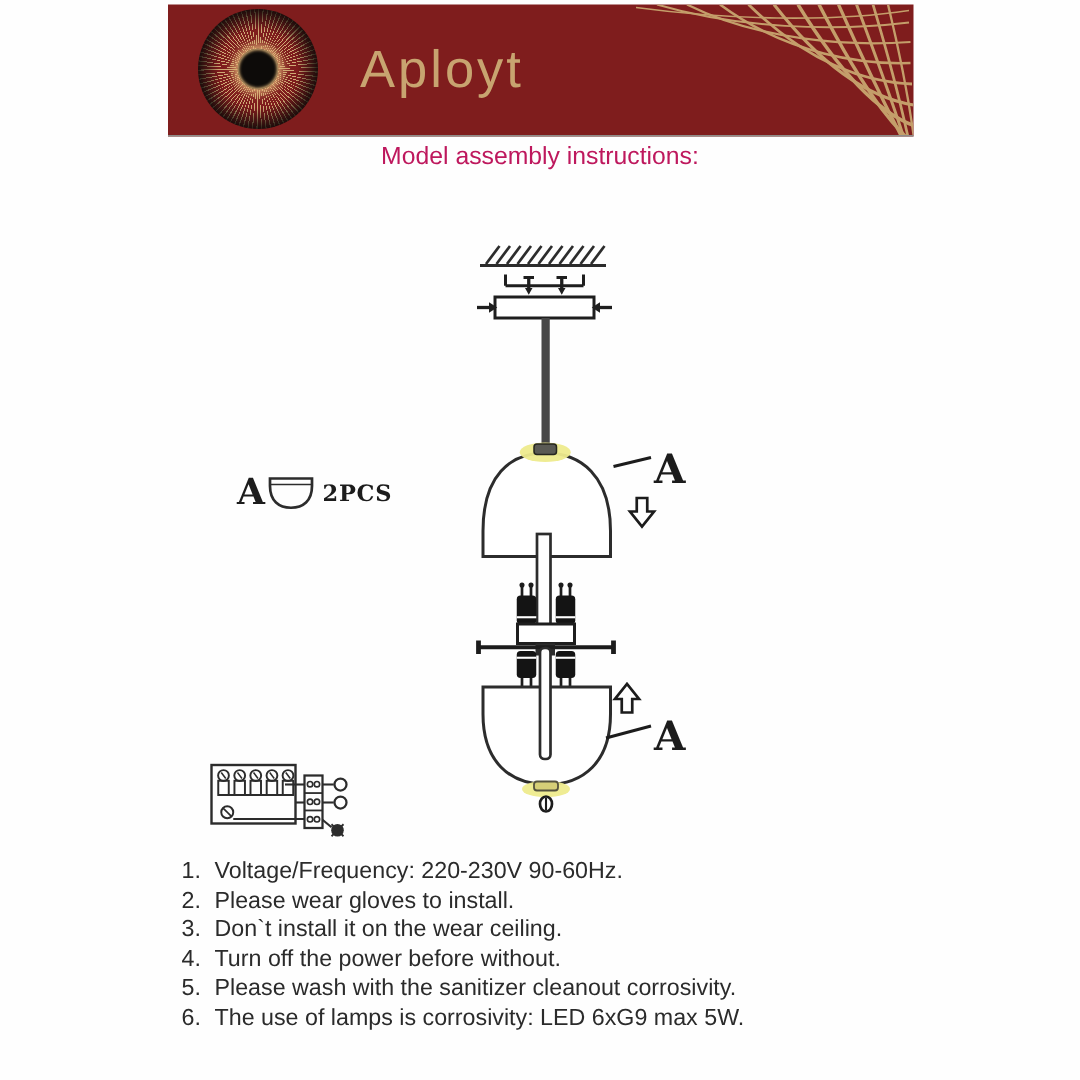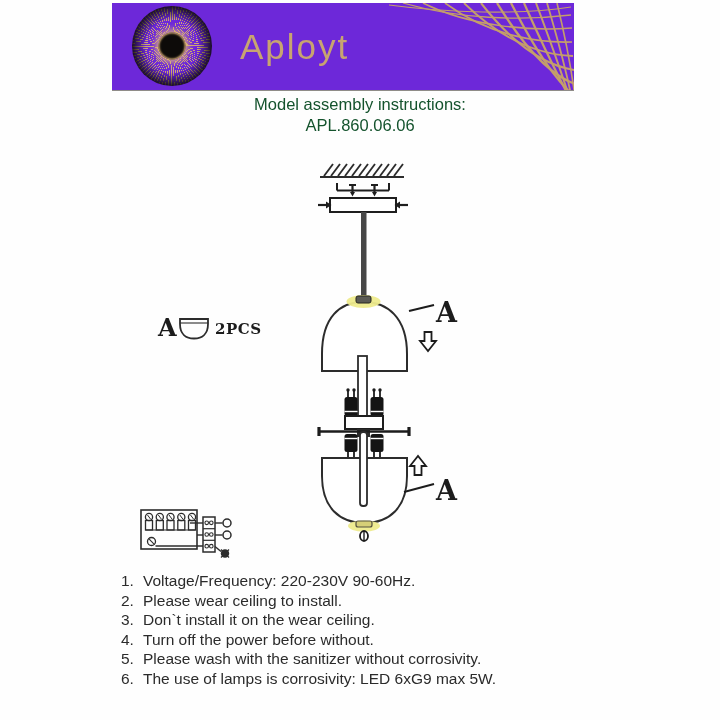--- a/index.html
+++ b/index.html
@@ -2,42 +2,42 @@
 <html><head>
 <meta charset="utf-8">
 <style>
   html,body{margin:0;padding:0;background:#ffffff;}
   .page{
     position:relative;width:720px;height:720px;background:#fefefe;overflow:hidden;
     font-family:"Liberation Sans", sans-serif;color:#2e2e2e;
   }
   
   .banner{
-    position:absolute;left:112px;top:3px;width:462px;height:87px;
-    background:#6d28d9;overflow:hidden;border-bottom:1px solid #8f8c88;
+    position:absolute;left:112px;top:3px;width:497px;height:87px;
+    background:#7f1d1d;overflow:hidden;border-bottom:1px solid #8f8c88;
   }
   .starburst{
     position:absolute;left:20px;top:3px;width:80px;height:80px;border-radius:50%;
     background:
       radial-gradient(circle, rgba(13,11,9,0) 0 46%, rgba(13,11,9,0.55) 62%, #0d0b09 74%),
       repeating-conic-gradient(#cfa874 0 1.1deg, rgba(13,11,9,0) 1.1deg 4.4deg);
   }
   .starburst::after{
     content:"";position:absolute;left:50%;top:50%;width:27px;height:27px;
     transform:translate(-50%,-50%);border-radius:50%;background:#0d0b09;
     box-shadow:0 0 6px 3px rgba(226,183,122,0.9), inset 0 0 2px 1px rgba(226,183,122,0.9);
   }
   .brand{
     position:absolute;left:128px;top:24px;font-size:35px;font-weight:400;
     letter-spacing:2px;color:#c8a470;
   }
   .fan{position:absolute;right:0;top:0;height:87px;width:205px;}
   
   .title-block{position:absolute;left:0;top:94px;width:720px;text-align:center;}
-  .title-line{font-size:16.5px;font-weight:500;color:#14532d;line-height:21px;}
+  .title-line{font-size:16.5px;font-weight:500;color:#be185d;line-height:21px;}
   
   .diagram{position:absolute;left:110px;top:155px;}
   .diagram text{font-family:"DejaVu Serif", serif;font-weight:bold;fill:#1c1c1c;}
   
   .instructions{position:absolute;left:121px;top:571px;width:470px;}
   .inst-row{display:flex;font-size:15.5px;font-weight:500;line-height:19.6px;color:#2b2b2b;}
   .inst-num{width:22px;flex:0 0 22px;}
   .inst-text{flex:1;}
 </style>
 </head>
@@ -61,21 +61,20 @@
         <path d="M 155,0 C 186,70 200,93 208,109" stroke-width="2.2"></path>
         <path d="M 167,0 C 194,72 203,101 209,123" stroke-width="2.0"></path>
         <path d="M 178,0 C 200,74 206,109 210,137" stroke-width="1.8"></path>
         <path d="M 188,0 C 205,70 209,113 211,151" stroke-width="1.6"></path>
       </g>
     </svg>
   </div>
 
   <div class="title-block">
     <div class="title-line">Model assembly instructions:</div>
-    <div class="title-line">APL.860.06.06</div>
   </div>
 
   <svg class="diagram" width="370" height="415" viewBox="110 155 370 415">
 
     <g stroke="#2c2c2c">
       <line x1="320" y1="177" x2="404" y2="177" stroke-width="2"></line>
       <line x1="324" y1="176" x2="333" y2="164" stroke-width="1.8"></line>
       <line x1="331" y1="176" x2="340" y2="164" stroke-width="1.8"></line>
       <line x1="338" y1="176" x2="347" y2="164" stroke-width="1.8"></line>
       <line x1="345" y1="176" x2="354" y2="164" stroke-width="1.8"></line>
@@ -252,33 +251,33 @@
     </g>
   </svg>
 
   <div class="instructions">
     <div class="inst-row">
       <span class="inst-num">1.</span>
       <span class="inst-text">Voltage/Frequency: 220-230V 90-60Hz.</span>
     </div>
     <div class="inst-row">
       <span class="inst-num">2.</span>
-      <span class="inst-text">Please wear ceiling to install.</span>
+      <span class="inst-text">Please wear gloves to install.</span>
     </div>
     <div class="inst-row">
       <span class="inst-num">3.</span>
       <span class="inst-text">Don`t install it on the wear ceiling.</span>
     </div>
     <div class="inst-row">
       <span class="inst-num">4.</span>
       <span class="inst-text">Turn off the power before without.</span>
     </div>
     <div class="inst-row">
       <span class="inst-num">5.</span>
-      <span class="inst-text">Please wash with the sanitizer without corrosivity.</span>
+      <span class="inst-text">Please wash with the sanitizer cleanout corrosivity.</span>
     </div>
     <div class="inst-row">
       <span class="inst-num">6.</span>
       <span class="inst-text">The use of lamps is corrosivity: LED 6xG9 max 5W.</span>
     </div>
   </div>
 
 </div>
 
 </body></html>

